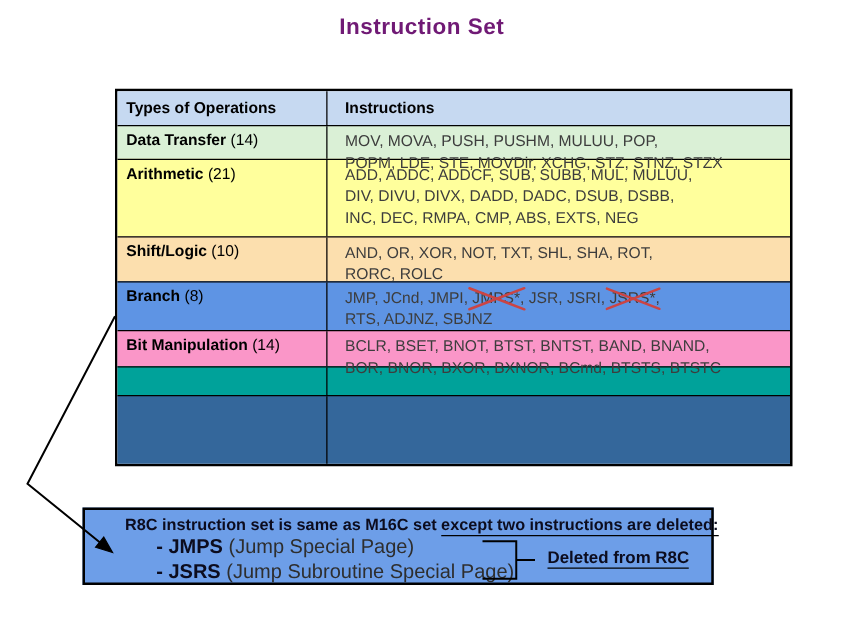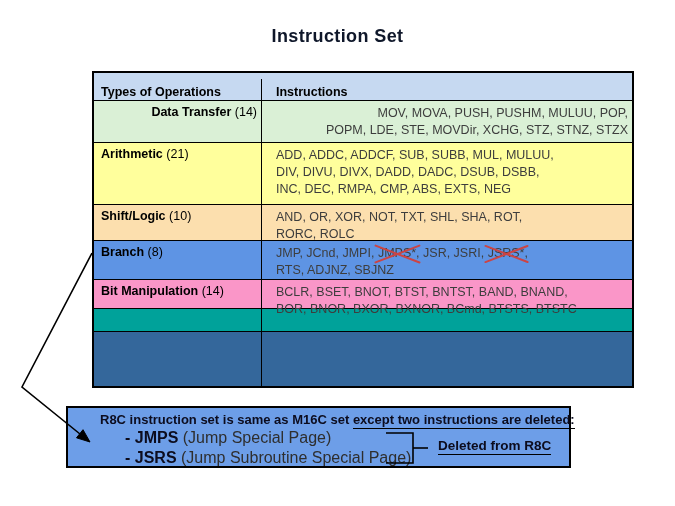--- a/index.html
+++ b/index.html
@@ -4,22 +4,22 @@
 <style>
   html,body{margin:0;padding:0;}
   body{
     width:675px;height:506px;background:#ffffff;
     font-family:"Liberation Sans", sans-serif;
     position:relative;overflow:hidden;
   }
   .stage{position:absolute;left:0;top:0;width:675px;height:506px;}
 
   .title{
-    position:absolute;left:0;top:26px;width:675px;
-    text-align:center;font-size:18px;font-weight:bold;color:#0f172a;
+    position:absolute;left:0;top:11px;width:675px;
+    text-align:center;font-size:18px;font-weight:bold;color:#701a75;
     letter-spacing:.4px;
   }
 
   
   .tbl{
     position:absolute;left:92px;top:71px;width:542px;
     border:2px solid #000;box-sizing:border-box;background:#fff;
   }
   .trow{display:flex;box-sizing:border-box;border-top:1px solid #000;}
   .trow:first-child{border-top:none;}
@@ -28,22 +28,22 @@
     padding:4px 4px 0 7px;font-size:12.5px;color:#000;
   }
   .cr{
     flex:1;box-sizing:border-box;
     padding:4px 4px 0 14px;font-size:12.5px;color:#3d3d3d;line-height:17px;
   }
   .cl .op{font-weight:bold;}
   .cl .cnt{font-weight:normal;}
   .hdr .cl,.hdr .cr{font-weight:bold;color:#000;padding-top:5px;line-height:16px;}
 
-  .h-hdr{height:27px;align-items:flex-end;}
-  .h-r0{height:42px;text-align:right;}
+  .h-hdr{height:27px;}
+  .h-r0{height:27px;}
   .h-r1{height:62px;}
   .h-r2{height:36px;}
   .h-r3{height:39px;}
   .h-r4{height:29px;}
   .h-teal{height:23px;}
   .h-dark{height:55px;}
 
   
   .crossed{position:relative;display:inline-block;}
   .crossed::before,.crossed::after{

